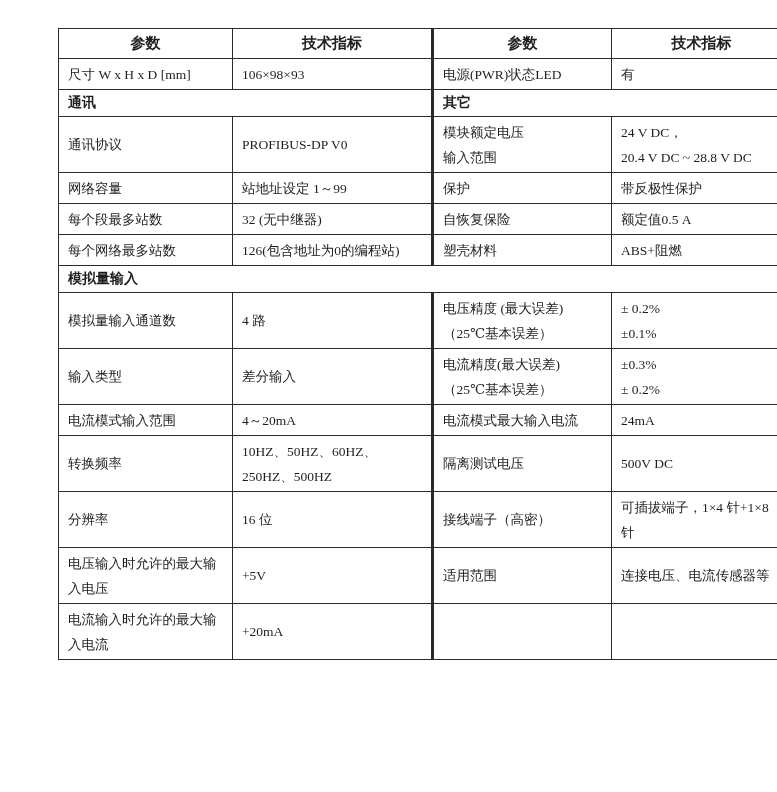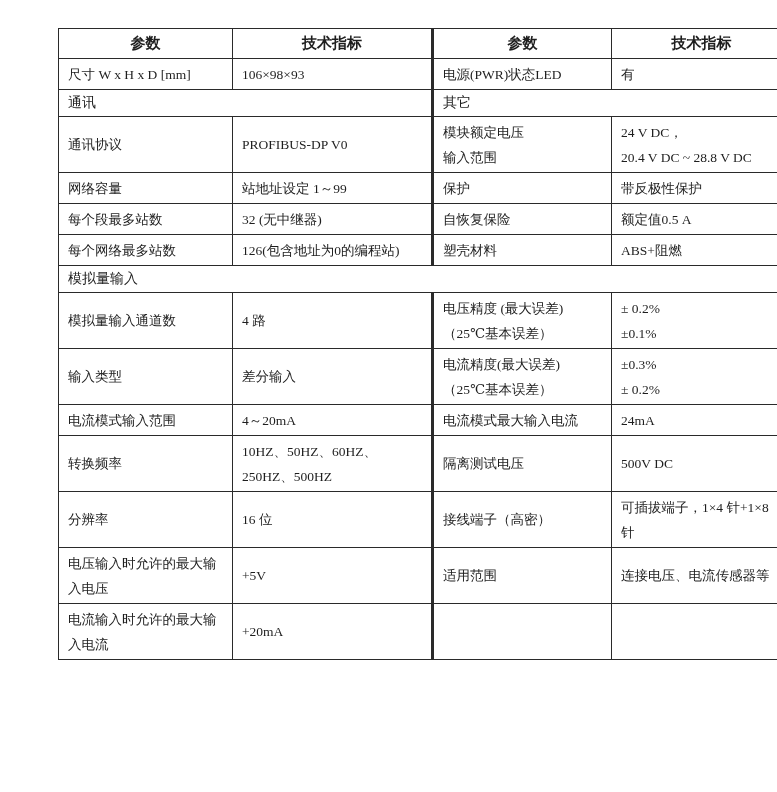--- a/index.html
+++ b/index.html
@@ -41,21 +41,21 @@
     height: 30px;
     padding: 2px 4px;
   }
   table.spec td {
     font-size: 13.5px;
     line-height: 25px;
     padding: 2.5px 8px 2.5px 9px;
     text-align: left;
   }
   table.spec td.section {
-    font-weight: normal;
+    font-weight: bold;
     font-size: 14px;
     line-height: 22px;
     padding: 2px 8px 2px 9px;
   }
   
   table.spec .center-div {
     border-left: 3.5px solid var(--border);
   }
   table.spec td.param { }
   table.spec td.value { }

